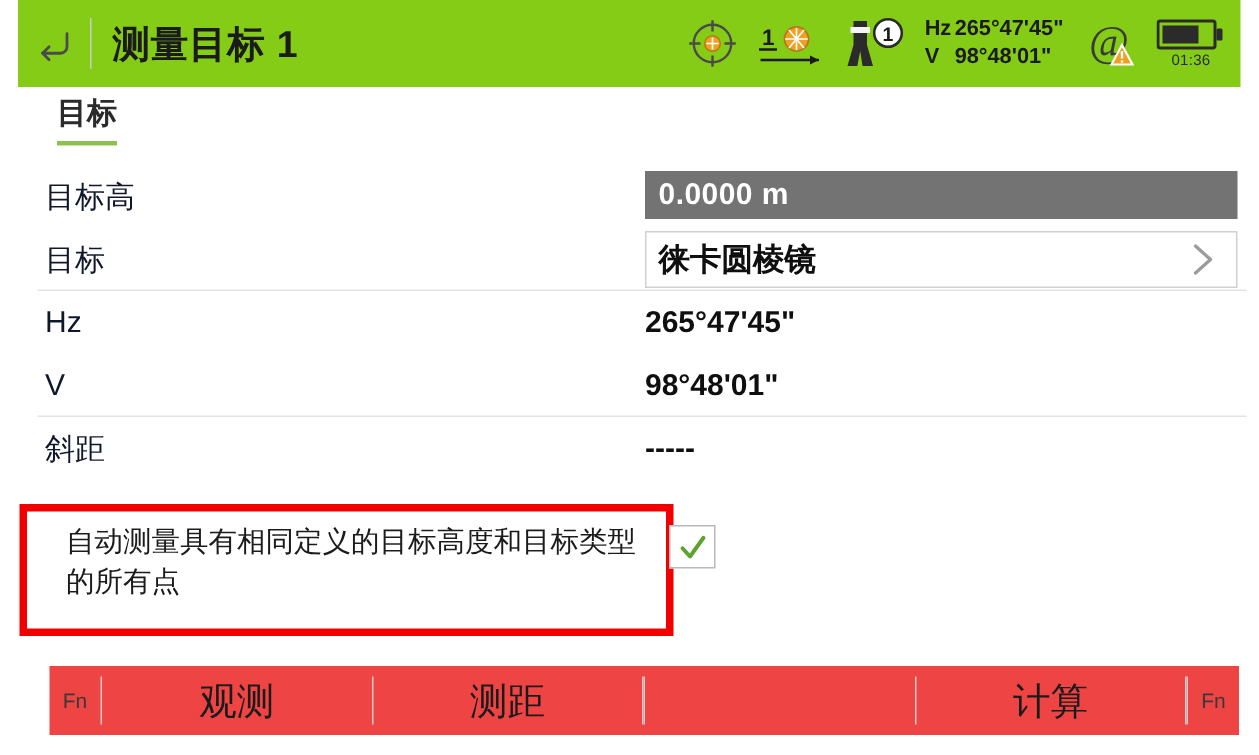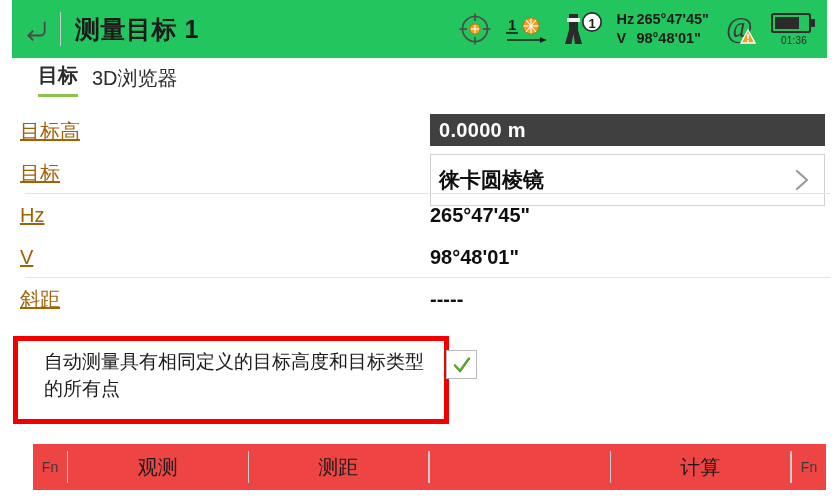--- a/index.html
+++ b/index.html
@@ -21,21 +21,21 @@
     background: #ffffff;
   }
 
   
   .header {
     position: absolute;
     left: 12px;
     top: 0px;
     width: 815px;
     height: 58px;
-    background: #22c55e;
+    background: #84cc16;
     display: flex;
     align-items: center;
   }
   .back-btn {
     width: 48px;
     height: 58px;
     display: flex;
     align-items: center;
     justify-content: center;
     flex: 0 0 auto;
@@ -128,25 +128,24 @@
     width: 839px;
   }
   .row {
     position: relative;
     height: 42px;
     display: flex;
     align-items: center;
   }
   .row-label {
     position: absolute;
-    left: 20px;
+    left: 30px;
     font-size: 20px;
-    color: #a16207;
-    white-space: nowrap;
-    text-decoration: underline;
+    color: #0f172a;
+    white-space: nowrap;
   }
   .row-sep {
     position: absolute;
     left: 25px;
     right: 8px;
     bottom: 0;
     height: 1px;
     background: #e3e4e5;
   }
   .value-plain {
@@ -156,38 +155,38 @@
     font-weight: bold;
     color: #0f0f0f;
     white-space: nowrap;
   }
   .field-green {
     position: absolute;
     left: 430px;
     top: 4px;
     width: 395px;
     height: 32px;
-    background: #404040;
+    background: #737373;
     display: flex;
     align-items: center;
     box-sizing: border-box;
     padding-left: 9px;
   }
   .field-green span {
     font-size: 20px;
     font-weight: bold;
     color: #ffffff;
     letter-spacing: 0.3px;
   }
   .field-select {
     position: absolute;
     left: 430px;
     top: 2px;
     width: 395px;
-    height: 52px;
+    height: 38px;
     background: #ffffff;
     border: 1px solid #cfd0d1;
     box-sizing: border-box;
     display: flex;
     align-items: center;
     padding-left: 8px;
   }
   .field-select .sel-text {
     font-size: 21px;
     font-weight: bold;
@@ -264,21 +263,21 @@
     width: 1px;
     background: #c9cacb;
     margin: 7px 0;
     flex: 0 0 auto;
   }
   .tb-btn {
     flex: 1 1 0;
     display: flex;
     align-items: center;
     justify-content: center;
-    font-size: 20px;
+    font-size: 25px;
     color: #1b1b1b;
     white-space: nowrap;
   }
 </style>
 </head>
 <body>
 
 <div id="app">
 
   <div class="header">
@@ -352,21 +351,20 @@
           <rect x="40" y="7" width="4" height="8" rx="1" fill="#2b2b2b"></rect>
         </svg>
         <div class="battery-time">01:36</div>
       </div>
 
     </div>
   </div>
 
   <div class="tabs">
     <div class="tab active">目标</div>
-    <div class="tab">3D浏览器</div>
   </div>
 
   <div class="form">
 
     <div class="row">
       <div class="row-label">目标高</div>
       <div class="field-green">
         <span>0.0000 m</span>
       </div>
     </div>

